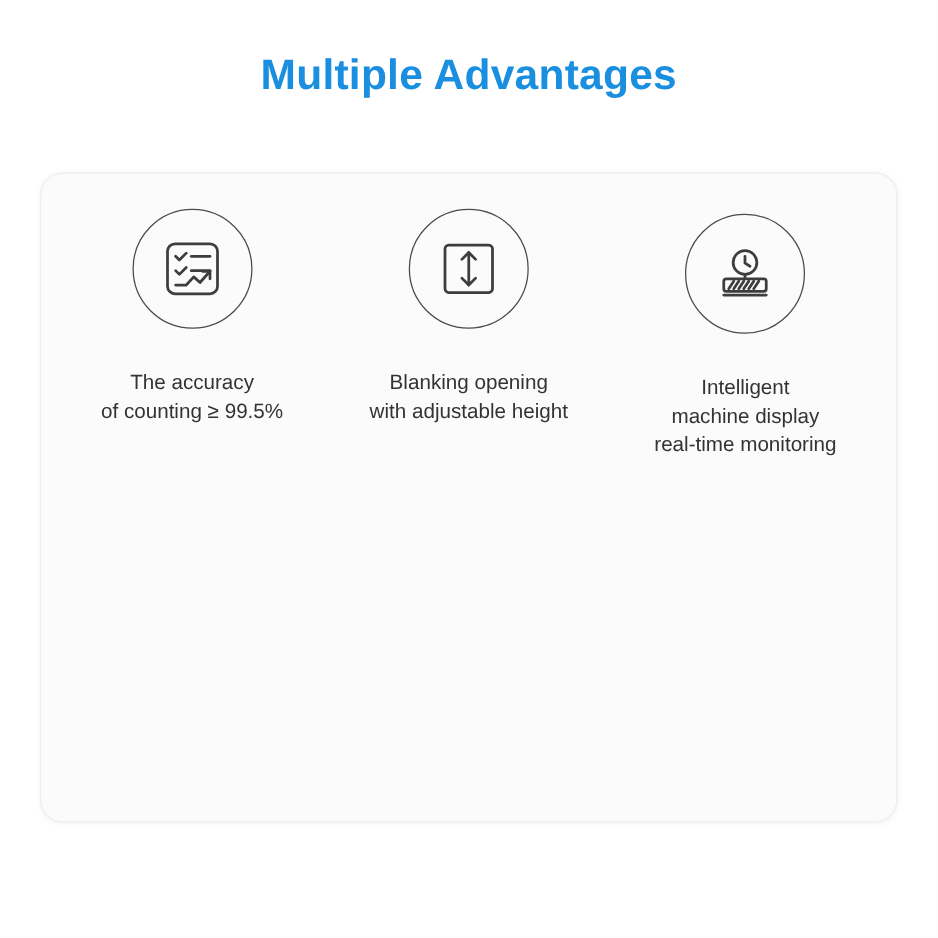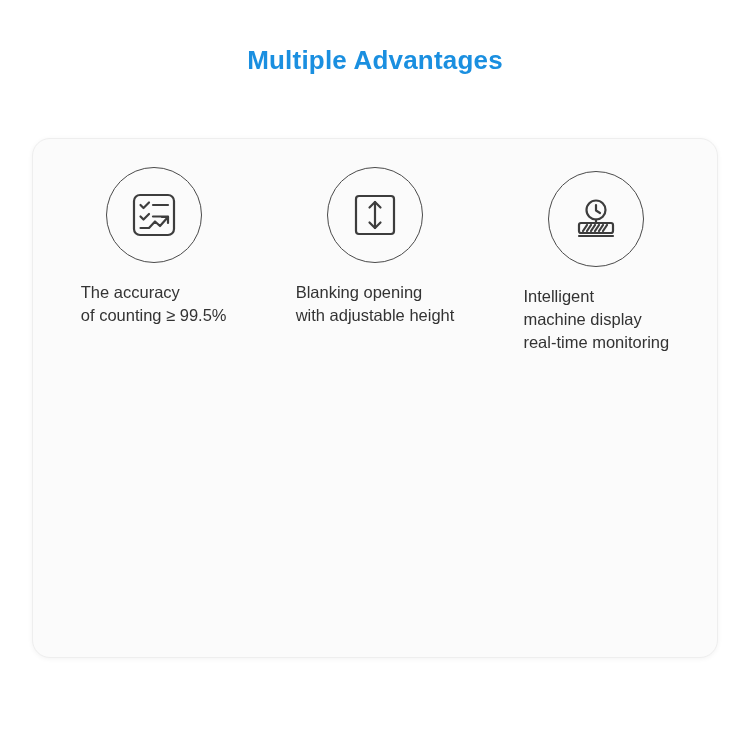--- a/index.html
+++ b/index.html
@@ -15,21 +15,21 @@
   }
   .page {
     width: 750px;
     height: 750px;
     position: relative;
     box-sizing: border-box;
   }
   .page-title {
     text-align: center;
     color: #1a8fe0;
-    font-size: 26px;
+    font-size: 34px;
     font-weight: bold;
     letter-spacing: 0.2px;
     margin: 0;
     padding-top: 40px;
     line-height: 40px;
   }
   .card {
     position: absolute;
     left: 32px;
     top: 138px;
@@ -63,22 +63,22 @@
     height: 96px;
     border-radius: 50%;
     border: 1.6px solid #4a4a4a;
     display: flex;
     align-items: center;
     justify-content: center;
     box-sizing: border-box;
     background: transparent;
   }
   .cell .label {
-    margin-top: 18px;
-    text-align: left;
+    margin-top: 32px;
+    text-align: center;
     color: #333333;
     font-size: 16.5px;
     line-height: 23px;
     white-space: pre-line;
     max-width: 215px;
   }
   .row2 .circle {
     margin-top: 4px;
   }
   svg {

